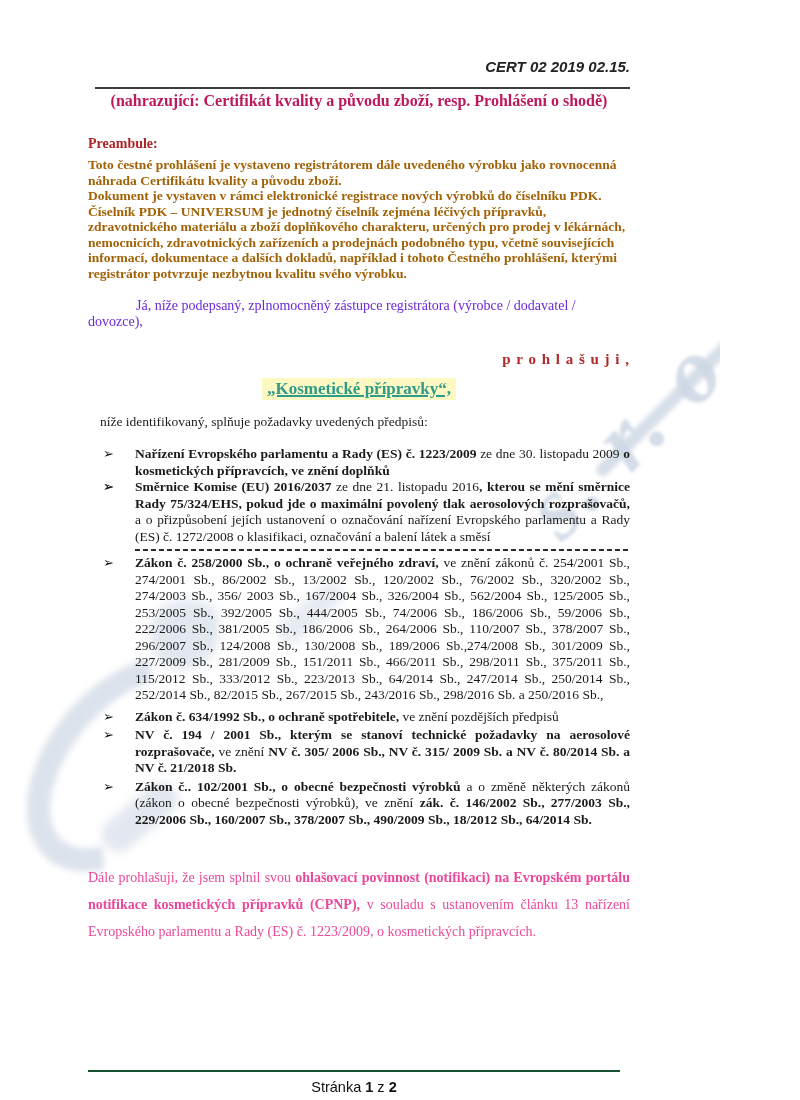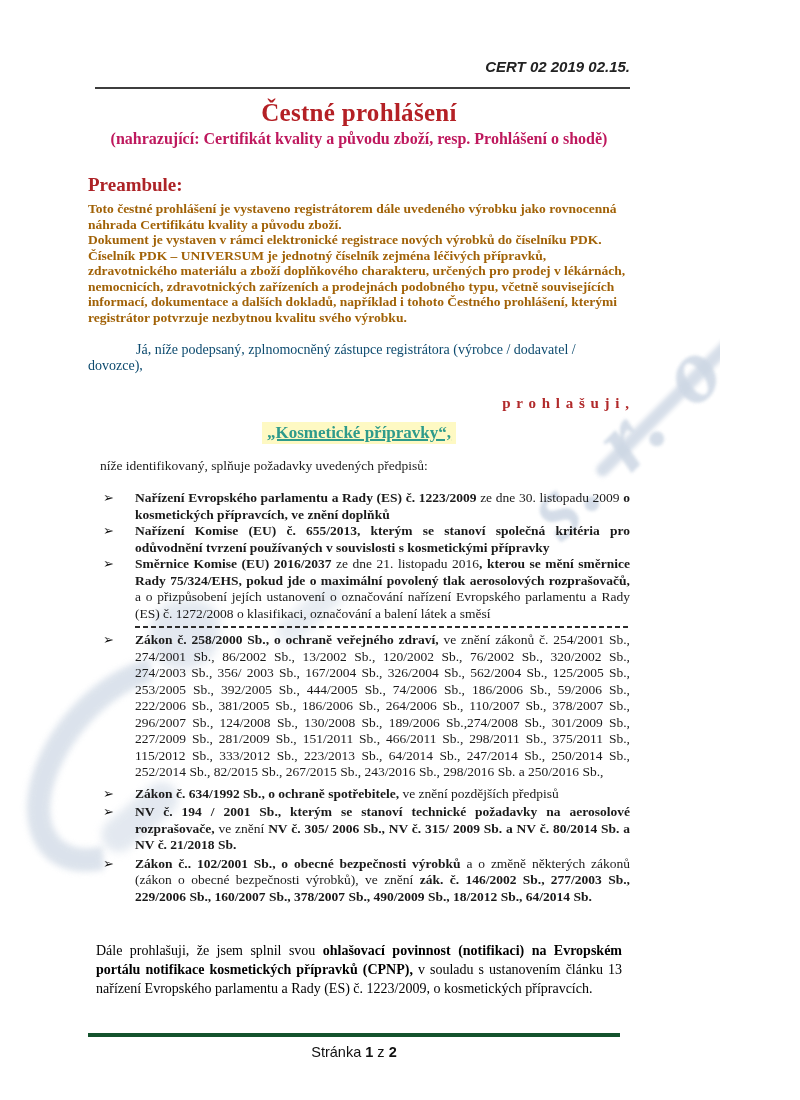--- a/index.html
+++ b/index.html
@@ -15,49 +15,49 @@
     font-family:"Liberation Sans",sans-serif;font-style:italic;font-weight:600;
     font-size:15px;color:#222;
   }
   .top-rule{margin:12px 0 0 7px;border-top:2px solid #3d3d3d;height:0;}
 
   
   .title{margin:10px 0 0;text-align:center;font-size:25px;font-weight:bold;color:#b42025;letter-spacing:.3px;}
   .subtitle{margin-top:3px;text-align:center;font-size:16px;font-weight:bold;color:#be185d;}
 
   
-  .preamble-heading{margin-top:26px;font-size:19px;font-weight:bold;color:#ad2327;}
+  .preamble-heading{margin-top:26px;font-size:14px;font-weight:bold;color:#ad2327;}
   .preamble-text{margin-top:5px;font-size:13.5px;font-weight:bold;color:#a16207;line-height:15.5px;}
 
   
-  .intro{margin:17px 0 0;color:#0c4a6e;font-size:14px;text-indent:48px;}
+  .intro{margin:17px 0 0;color:#6d28d9;font-size:14px;text-indent:48px;}
   .verb{margin:21px 0 0;text-align:right;color:#b12a2b;font-weight:bold;font-size:15px;letter-spacing:1px;}
   .product-line{margin:18px 0 0;color:#b13434;font-size:14px;}
   .product-type-wrap{margin:11px 0 0;text-align:center;}
   .product-type{
     background:#fef9c3;color:#2e9b8b;font-weight:bold;font-size:17px;
     text-decoration:underline;text-decoration-color:#2e9b8b;text-decoration-thickness:1.5px;
     padding:1px 5px 2px;
   }
   .follows{margin:15px 12px 0;font-size:13.5px;color:#1c1c1c;}
 
   
   .reg-list{margin-top:16px;}
   .reg-item{position:relative;padding-left:47px;font-size:13.5px;line-height:16.5px;text-align:justify;color:#1a1a1a;}
   .bullet{position:absolute;left:15px;top:0;font-size:13px;color:#111;}
   .b{font-weight:bold;}
   .dashed{margin:4px 0 4px 47px;height:2px;background:repeating-linear-gradient(90deg,#2c2c2c 0 5px,transparent 5px 8px);}
   .gap-sm{margin-top:5px;}
   .gap-xs{margin-top:2px;}
 
   
-  .closing{margin:36px 8px 0;font-size:14px;line-height:19px;text-align:justify;color:#000000;}
+  .closing{margin:36px 0 0;font-size:14px;line-height:27px;text-align:justify;color:#ec4899;}
   .footer{
-    position:absolute;left:88px;right:100px;top:1033px;z-index:2;
-    border-top:4px solid #14532d;padding-top:7px;text-align:center;
+    position:absolute;left:88px;right:100px;top:1070px;z-index:2;
+    border-top:2px solid #14532d;padding-top:7px;text-align:center;
     font-family:"Liberation Sans",sans-serif;font-size:14.5px;color:#111;
   }
 
   
   .watermark{position:absolute;inset:0;z-index:1;pointer-events:none;}
   .wm-text{
     position:absolute;left:540px;top:468px;width:420px;
     transform:rotate(-45deg);transform-origin:0 50%;
     font-family:"Liberation Serif",serif;font-style:italic;font-weight:bold;
     font-size:92px;letter-spacing:5px;color:#cdd7e4;opacity:.85;filter:blur(1.5px);
@@ -89,21 +89,20 @@
     <div class="wm-blob wm-blob4"></div>
     <div class="wm-stroke"></div>
     <div class="wm-text">s. r. o.</div>
   </div>
 
   <div class="content">
 
     <div class="doc-code">CERT 02 2019 02.15.</div>
     <div class="top-rule"></div>
 
-    <h1 class="title">Čestné prohlášení</h1>
     <div class="subtitle">(nahrazující: Certifikát kvality a původu zboží, resp. Prohlášení o shodě)</div>
 
     <div class="preamble-heading">Preambule:</div>
     <div class="preamble-text">
       <div>Toto čestné prohlášení je vystaveno registrátorem dále uvedeného výrobku jako rovnocenná náhrada Certifikátu kvality a původu zboží.</div>
       <div>Dokument je vystaven v rámci elektronické registrace nových výrobků do číselníku PDK.</div>
       <div>Číselník PDK – UNIVERSUM je jednotný číselník zejména léčivých přípravků, zdravotnického materiálu a zboží doplňkového charakteru, určených pro prodej v lékárnách, nemocnicích, zdravotnických zařízeních a prodejnách podobného typu, včetně souvisejících informací, dokumentace a dalších dokladů, například i tohoto Čestného prohlášení, kterými registrátor potvrzuje nezbytnou kvalitu svého výrobku.</div>
     </div>
 
     <p class="intro">Já, níže podepsaný, zplnomocněný zástupce registrátora (výrobce / dodavatel / dovozce),</p>
@@ -113,21 +112,20 @@
     </p>
     <p class="follows">níže identifikovaný, splňuje požadavky uvedených předpisů:</p>
 
     <div class="reg-list">
       <div class="reg-item">
         <span class="bullet">➢</span>
         <span><span class="b">Nařízení Evropského parlamentu a Rady (ES) č. 1223/2009 </span><span>ze dne 30. listopadu 2009 </span><span class="b">o kosmetických přípravcích, ve znění doplňků</span></span>
       </div>
       <div class="reg-item">
         <span class="bullet">➢</span>
-        <span><span class="b">Nařízení Komise (EU) č. 655/2013, kterým se stanoví společná kritéria pro odůvodnění tvrzení používaných v souvislosti s kosmetickými přípravky</span></span>
       </div>
       <div class="reg-item">
         <span class="bullet">➢</span>
         <span><span class="b">Směrnice Komise (EU) 2016/2037 </span><span>ze dne 21. listopadu 2016</span><span class="b">, kterou se mění směrnice Rady 75/324/EHS, pokud jde o maximální povolený tlak aerosolových rozprašovačů, </span><span>a o přizpůsobení jejích ustanovení o označování nařízení Evropského parlamentu a Rady (ES) č. 1272/2008 o klasifikaci, označování a balení látek a směsí</span></span>
       </div>
 
       <div class="dashed"></div>
 
       <div class="reg-item">
         <span class="bullet">➢</span>

